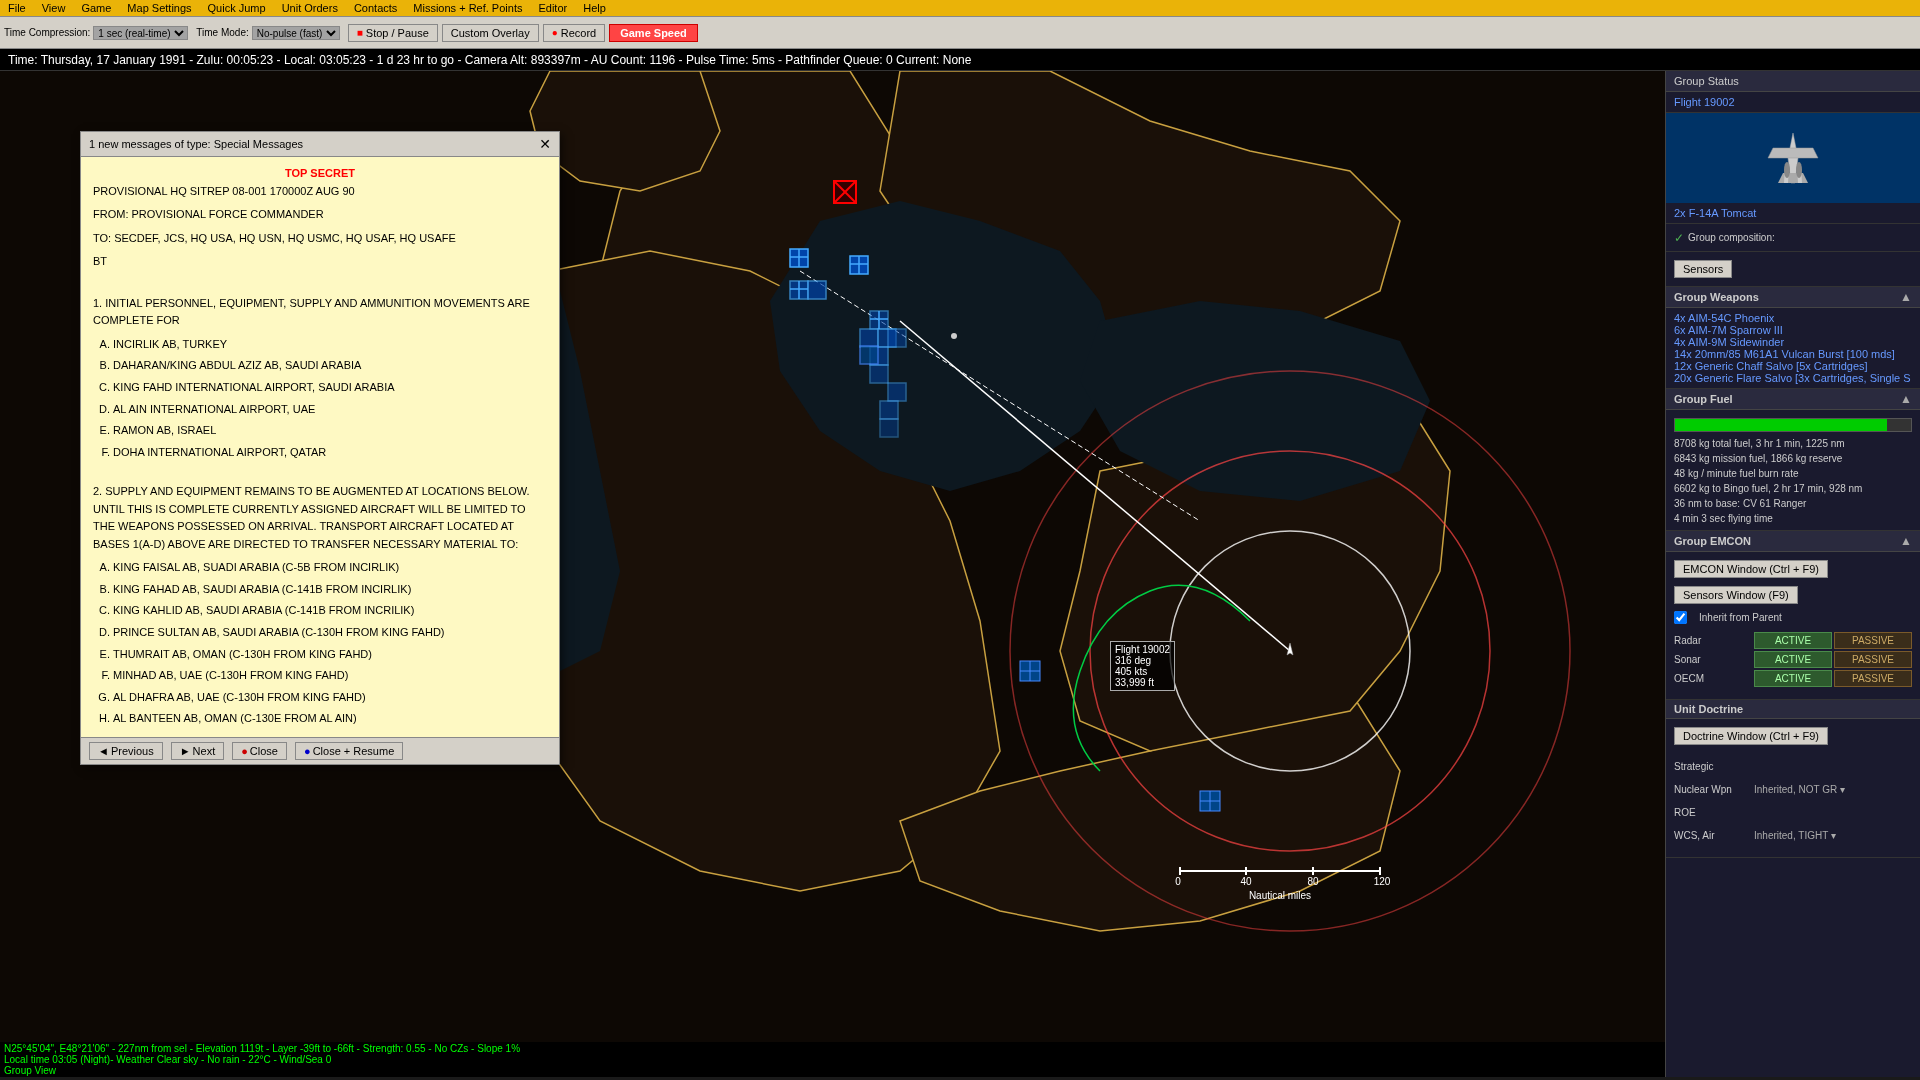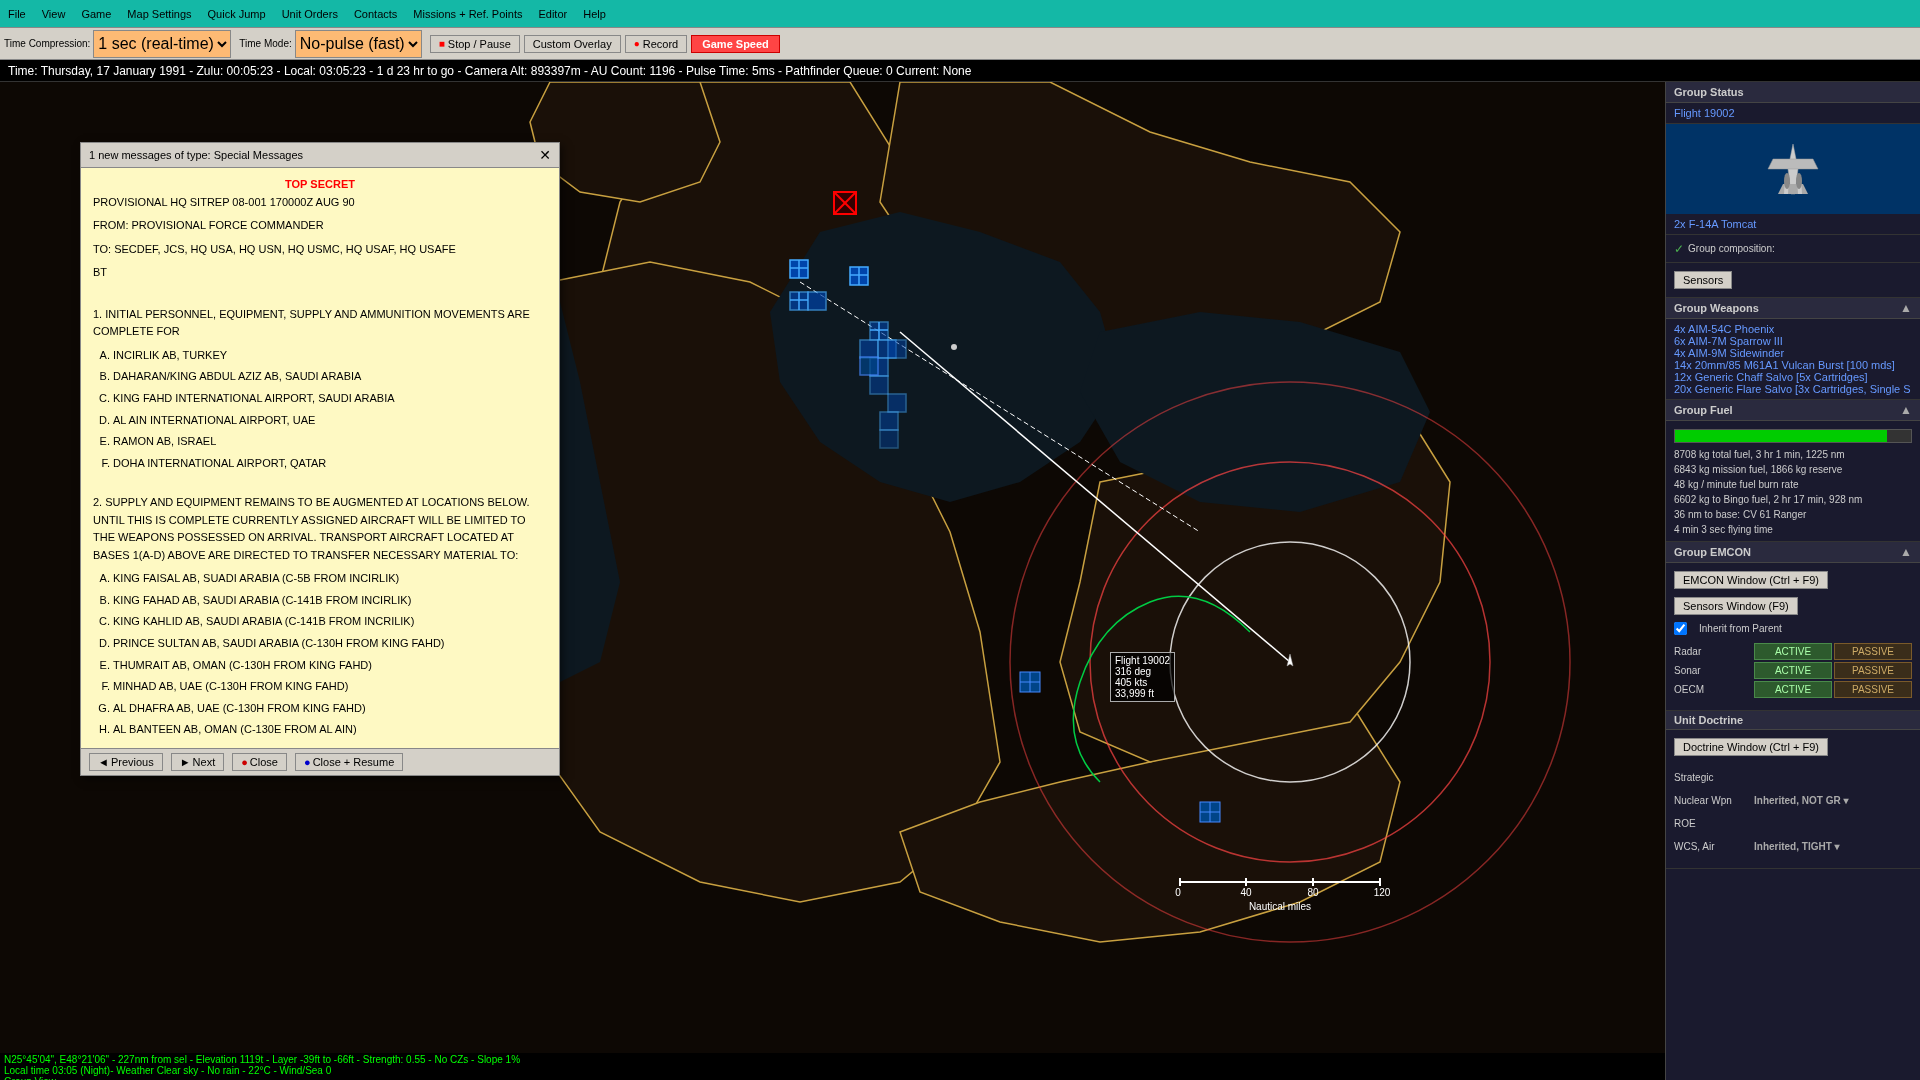--- a/index.html
+++ b/index.html
@@ -1,26 +1,26 @@
 <!DOCTYPE html>
 <html><head>
   <meta charset="utf-8">
   <style>
     * { margin: 0; padding: 0; box-sizing: border-box; }
     body { width: 1920px; height: 1080px; overflow: hidden; background: #1a1a1a; font-family: Arial, sans-serif; font-size: 11px; color: #ccc; }
 
     
-    #menu-bar { background: #14b8a6; height: 28px; display: flex; align-items: center; border-bottom: 1px solid #888; }
+    #menu-bar { background: #eab308; height: 17px; display: flex; align-items: center; border-bottom: 1px solid #888; }
     #menu-bar span { padding: 2px 8px; cursor: pointer; color: #000; font-size: 11px; }
 
     
     #toolbar { background: #d4d0c8; height: 32px; display: flex; align-items: center; padding: 2px 4px; gap: 4px; border-bottom: 1px solid #888; }
     .toolbar-group { display: flex; align-items: center; gap: 3px; margin-right: 4px; }
     .toolbar-label { color: #000; font-size: 10px; white-space: nowrap; }
-    .toolbar-select { font-size: 16px; height: 28px; background: #fdba74; border: 1px solid #888; color: #000; }
+    .toolbar-select { font-size: 10px; height: 14px; background: #a3a3a3; border: 1px solid #888; color: #000; }
     .btn-stop-pause { background: #d4d0c8; border: 1px solid #888; padding: 2px 8px; font-size: 11px; cursor: pointer; display: flex; align-items: center; gap: 3px; color: #000; }
     .stop-icon { color: red; font-size: 10px; }
     .btn-custom-overlay { background: #d4d0c8; border: 1px solid #888; padding: 2px 8px; font-size: 11px; cursor: pointer; color: #000; }
     .btn-record { background: #d4d0c8; border: 1px solid #888; padding: 2px 8px; font-size: 11px; cursor: pointer; display: flex; align-items: center; gap: 3px; color: #000; }
     .record-dot { color: red; font-size: 10px; }
     .btn-game-speed { background: #ff4444; border: 1px solid #cc0000; padding: 2px 10px; font-size: 11px; cursor: pointer; color: #fff; font-weight: bold; }
 
     
     #status-bar { background: #000; color: #fff; padding: 2px 8px; font-size: 12px; height: 22px; display: flex; align-items: center; border-bottom: 1px solid #333; }
 
@@ -60,21 +60,21 @@
     #bottom-bar { position: absolute; bottom: 0; left: 0; right: 1257px; background: #000; color: #0f0; font-size: 10px; padding: 2px 4px; display: flex; flex-direction: column; }
     #bottom-bar-coords { color: #0f0; }
     #bottom-bar-weather { color: #0f0; }
     #bottom-bar-view { color: #0f0; }
 
     
     #right-panel { width: 255px; background: #1a1a2e; border-left: 1px solid #444; overflow-y: auto; display: flex; flex-direction: column; }
 
     
     #group-status-header { background: #2a2a3e; padding: 4px 8px; border-bottom: 1px solid #444; }
-    #group-status-header span { color: #ccc; font-size: 11px; font-weight: bold; }
+    #group-status-header span { color: #ccc; font-size: 11px; font-weight: normal; }
 
     
     .flight-image { width: 100%; height: 90px; background: #003366; display: flex; align-items: center; justify-content: center; overflow: hidden; }
     .flight-image svg { width: 120px; height: 60px; }
 
     .panel-section { padding: 4px 8px; border-bottom: 1px solid #333; }
     .panel-link { color: #6699ff; font-size: 11px; cursor: pointer; text-decoration: none; }
     .panel-text { color: #ccc; font-size: 10px; line-height: 1.5; }
     .panel-row { display: flex; align-items: center; gap: 4px; margin: 2px 0; }
     .check-icon { color: #4CAF50; font-size: 12px; }
@@ -101,21 +101,21 @@
     .panel-checkbox { display: flex; align-items: center; gap: 12px; margin: 3px 0; }
     .panel-checkbox input { cursor: pointer; }
     .panel-checkbox label { color: #ccc; font-size: 10px; }
 
     
     .doctrine-btn { background: #d4d0c8; border: 1px solid #888; padding: 2px 8px; font-size: 11px; cursor: pointer; color: #000; margin: 4px 0; }
 
     
     .doctrine-row { display: flex; align-items: center; margin: 12px 0; font-size: 10px; }
     .doctrine-row-label { color: #ccc; width: 80px; }
-    .doctrine-row-value { color: #aaa; font-weight: bold; }
+    .doctrine-row-value { color: #aaa; }
 
     
     #message-content::-webkit-scrollbar { width: 12px; }
     #message-content::-webkit-scrollbar-track { background: #d4d0c8; }
     #message-content::-webkit-scrollbar-thumb { background: #888; }
   </style>
 </head>
 <body>
 
 <div id="menu-bar">

